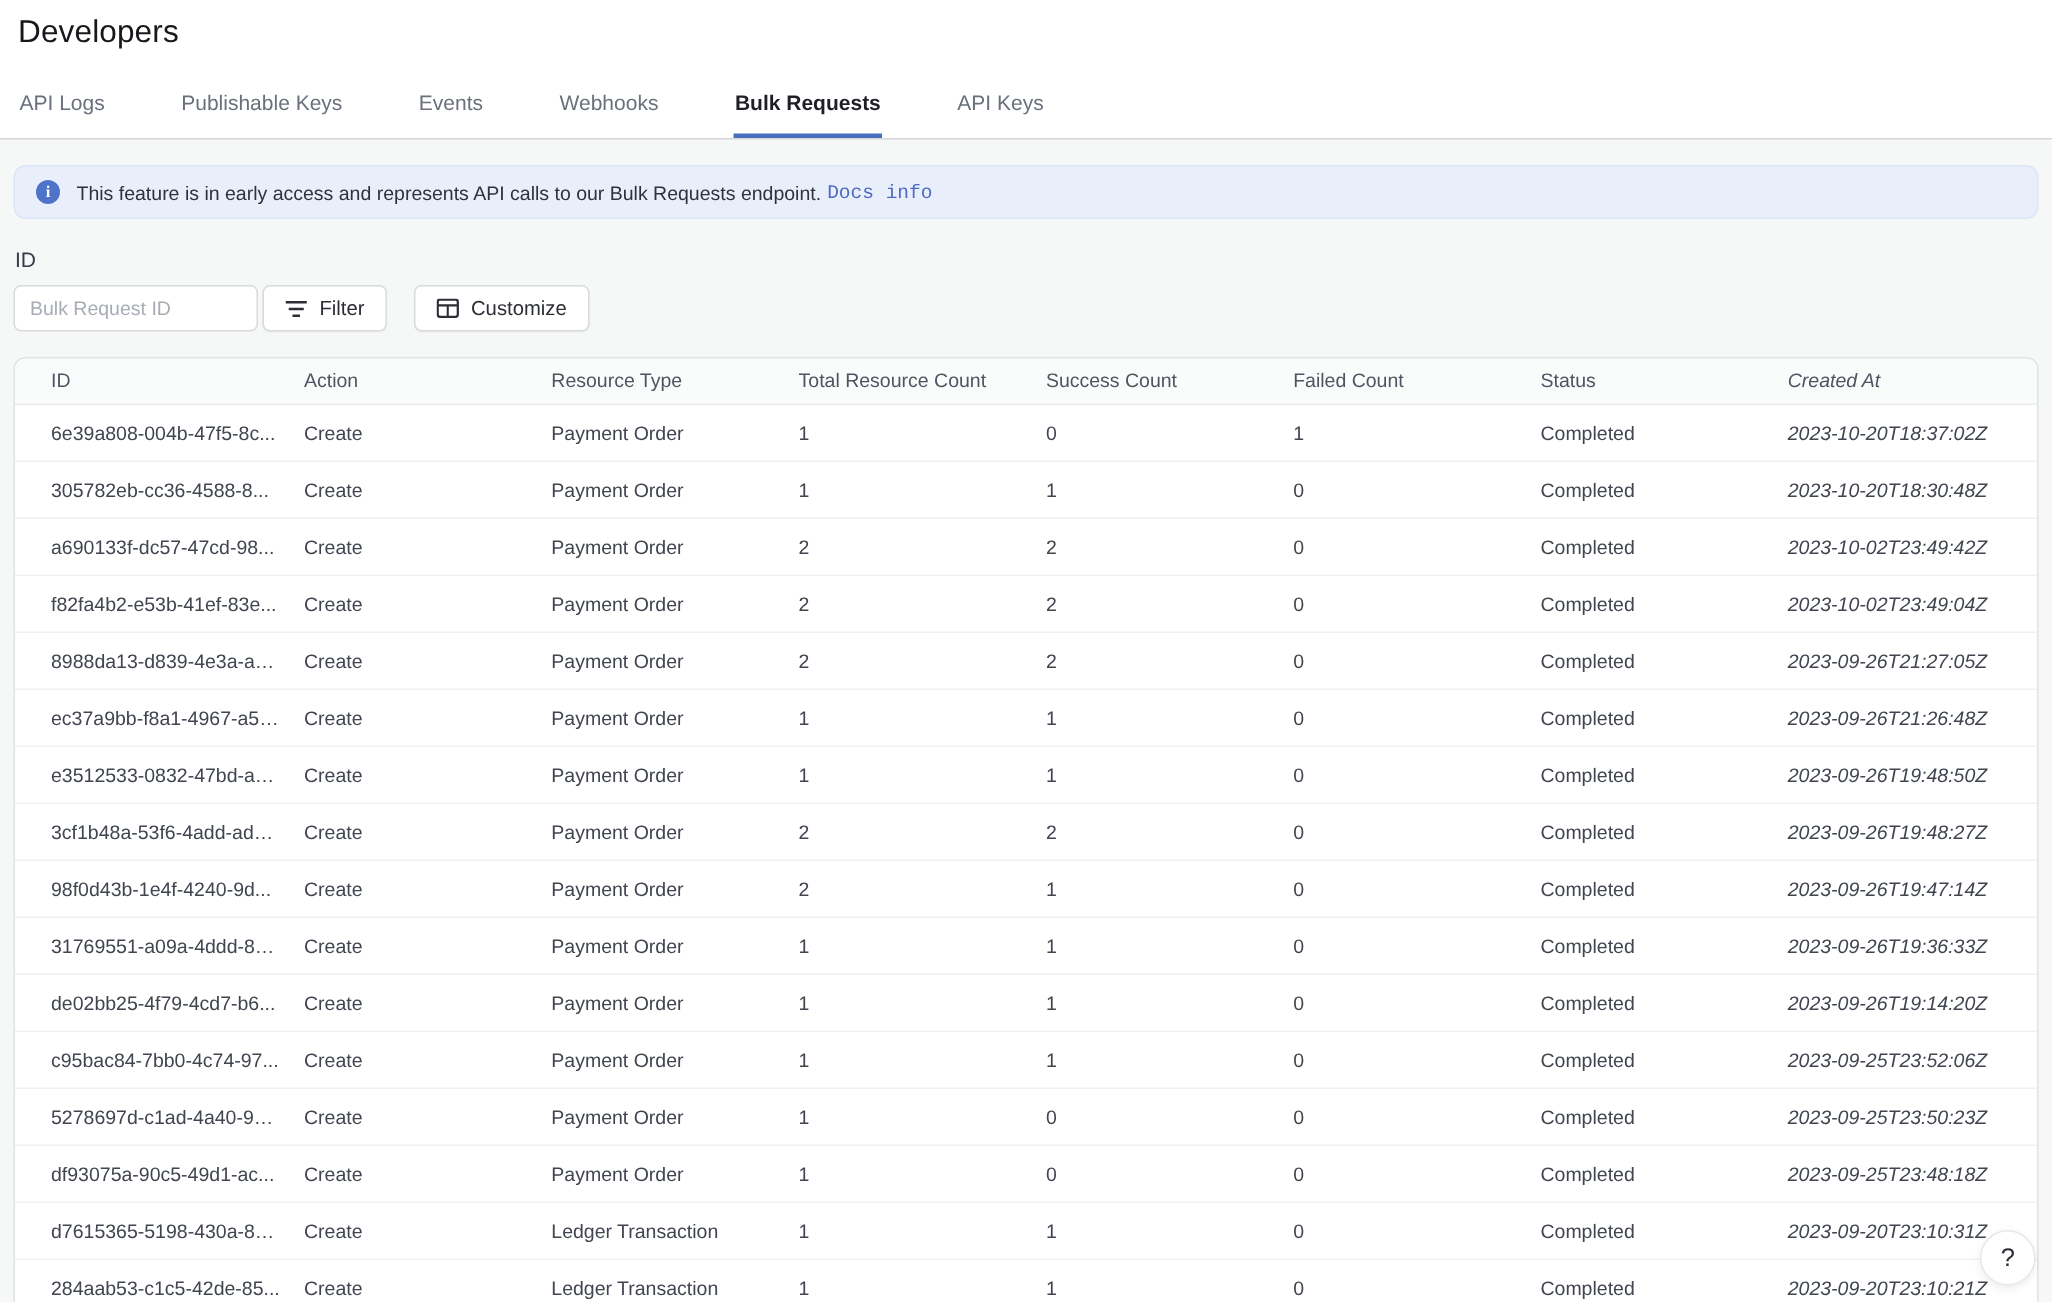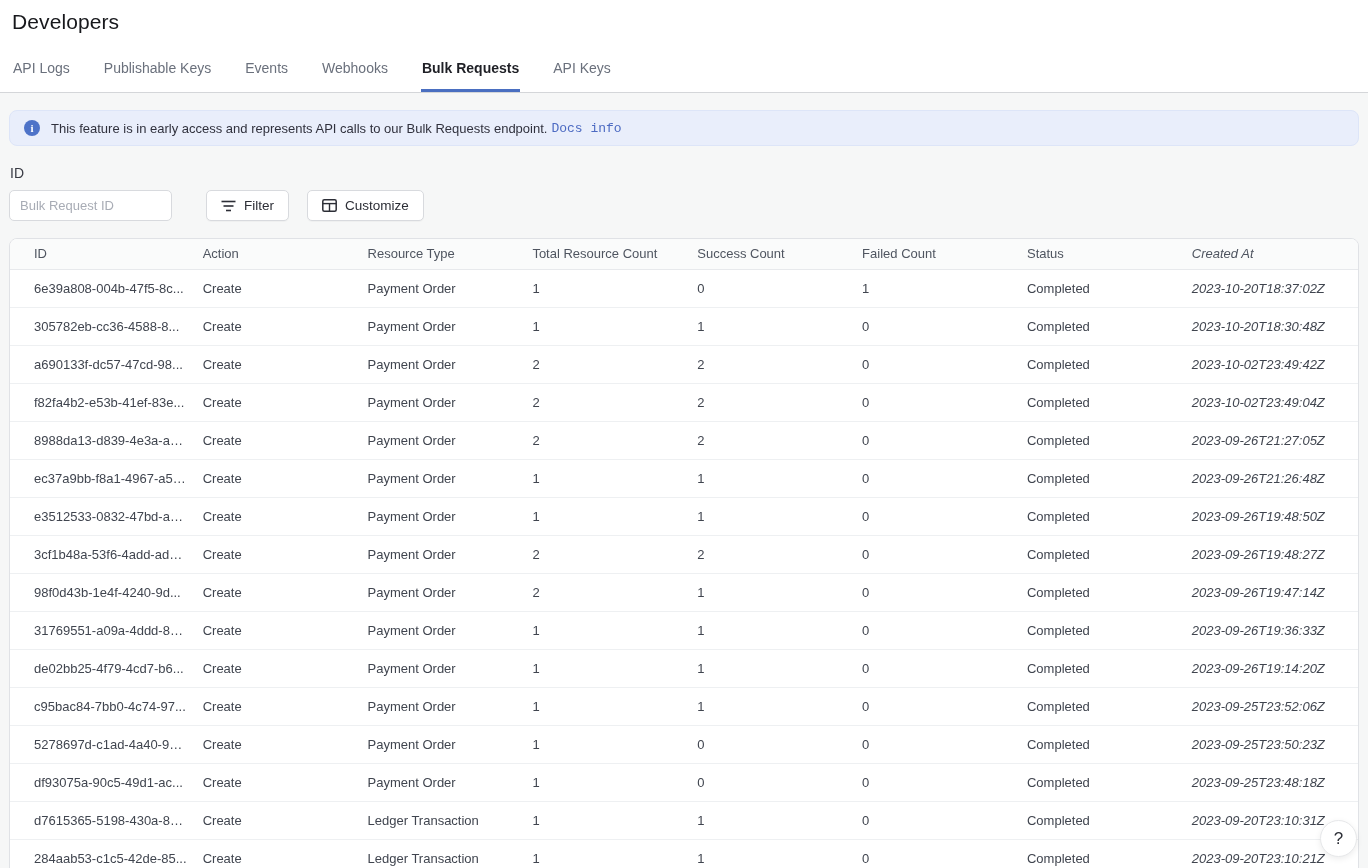--- a/index.html
+++ b/index.html
@@ -8,21 +8,21 @@
     font-family: "Liberation Sans", "DejaVu Sans", sans-serif;
     background: #ffffff;
     color: #30313d;
     -webkit-font-smoothing: antialiased;
   }
 
   
   .page-header { background: #ffffff; padding: 10px 16px 0 12px; }
   .page-title { font-size: 21px; font-weight: 500; color: #17181c; letter-spacing: 0.1px; }
 
-  .tab-bar { display: flex; gap: 32px; margin-top: 22px; }
+  .tab-bar { display: flex; gap: 49px; margin-top: 22px; }
   .tab {
     font-size: 14px; color: #6a707c; padding: 4px 1px 13px 1px;
     cursor: pointer; border-bottom: 3px solid transparent; white-space: nowrap;
   }
   .tab.active { color: #1f2026; font-weight: 700; border-bottom-color: #4a6fc1; }
 
   
   .content {
     background: #f6f7f7;
     border-top: 1px solid #d4d6d9;
@@ -62,21 +62,21 @@
     font-family: inherit; outline: none;
   }
   .text-input::placeholder { color: #a8acb5; }
   .btn {
     height: 31px; display: inline-flex; align-items: center; gap: 8px;
     background: #ffffff; border: 1px solid #d8dade; border-radius: 5px;
     padding: 0 14px; font-size: 13.5px; font-weight: 500; color: #2c2e36;
     cursor: pointer; box-shadow: 0 1px 1px rgba(0,0,0,0.03);
     font-family: inherit;
   }
-  .btn-filter { margin-left: 34px; }
+  .btn-filter { margin-left: 3px; }
   .btn-customize { margin-left: 18px; }
   .btn svg { display: block; }
 
   
   .table-wrap {
     margin-top: 17px;
     background: #ffffff;
     border: 1px solid #e0e2e6;
     border-radius: 8px 8px 0 0;
     overflow: hidden;

